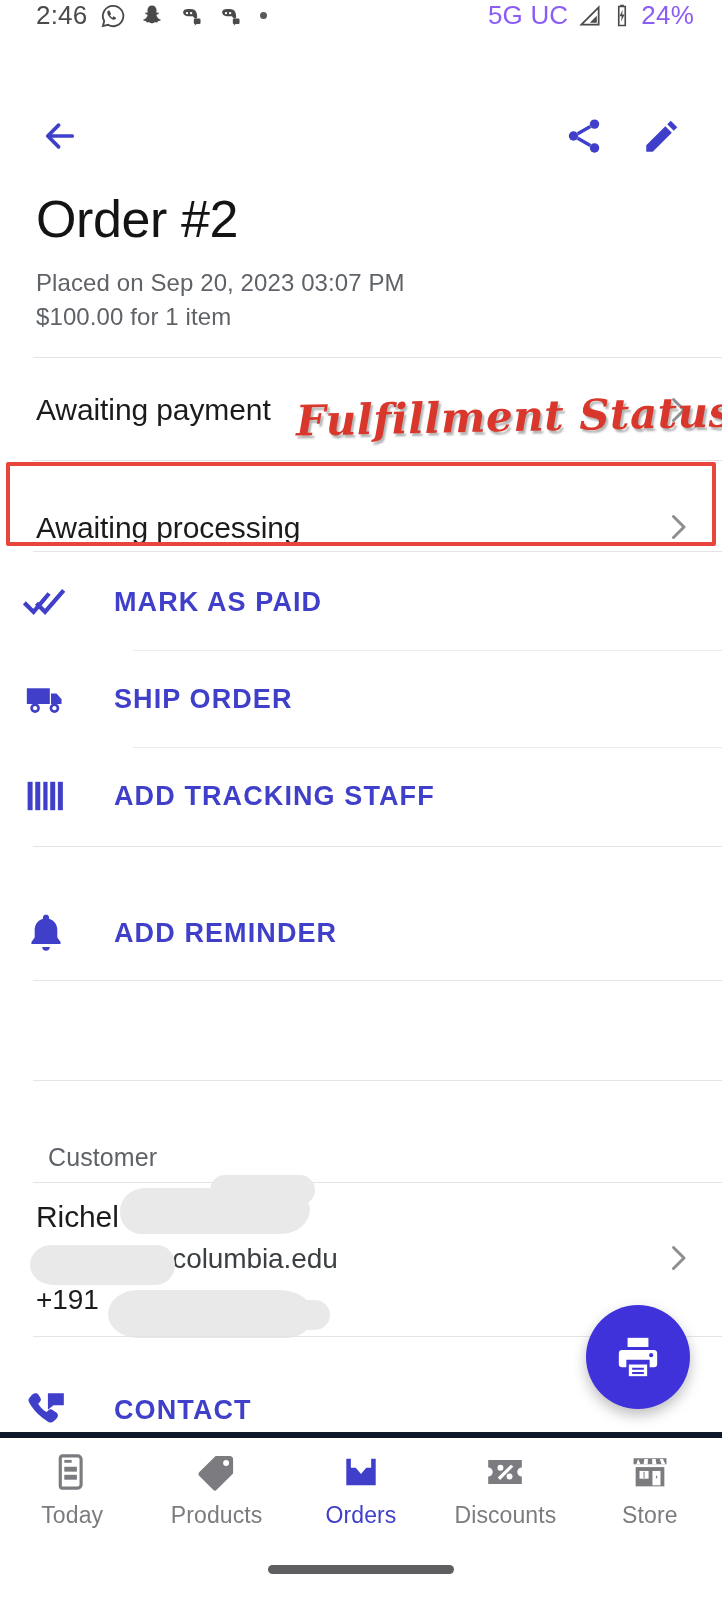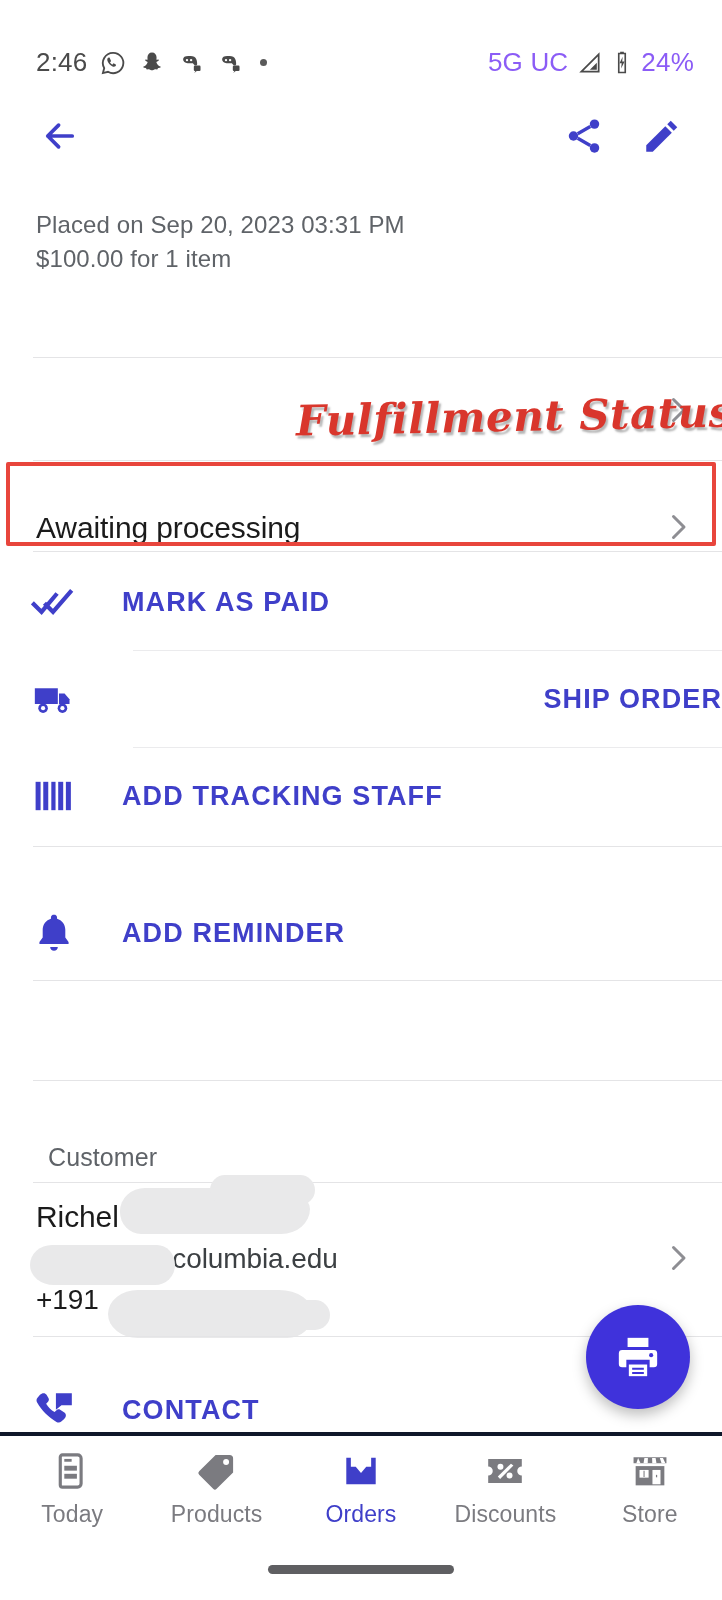--- a/index.html
+++ b/index.html
@@ -13,21 +13,21 @@
     position: relative;
     width: 722px; height: 1600px;
     background: #ffffff;
     overflow: hidden;
   }
 
   
   .statusbar {
     position: absolute; top: 0; left: 0;
     width: 722px; height: 78px;
-    display: flex; align-items: flex-end;
+    display: flex; align-items: flex-start;
     padding: 0 28px 0 36px;
     background: #ffffff;
   }
   .sb-left { display: flex; align-items: center; gap: 13px; flex: 1; }
   .sb-right { display: flex; align-items: center; gap: 9px; }
   .sb-time {
     font-size: 26px; color: #4a4a4a; letter-spacing: .2px;
     font-family: "Liberation Sans", sans-serif;
   }
   .sb-text {
@@ -107,21 +107,21 @@
     white-space: nowrap;
     text-shadow: 2px 3px 2px rgba(90,90,90,.45);
     transform: rotate(-1.2deg);
     pointer-events: none;
   }
 
   
   .actionrow {
     position: absolute; left: 0; width: 722px; height: 96px;
     display: flex; align-items: center;
-    padding-left: 24px;
+    padding-left: 16px;
     cursor: pointer;
   }
   .actionrow .ico {
     width: 60px; min-width: 60px; height: 60px;
     display: flex; align-items: center; justify-content: center;
   }
   .actionrow .atext {
     margin-left: 38px;
     font-size: 27px; font-weight: bold;
     color: #3f3fc9; letter-spacing: 1.1px;
@@ -161,21 +161,21 @@
     box-shadow: 0 6px 14px rgba(0,0,0,.26);
     cursor: pointer;
   }
 
   
   .bottomnav {
     position: absolute; left: 0; bottom: 58px;
     width: 722px; height: 110px;
     display: flex; align-items: center;
     background: #ffffff;
-    border-top: 4px solid #0f172a;
+    border-top: 6px solid #0f172a;
   }
   .navitem {
     flex: 1; height: 110px;
     display: flex; flex-direction: column;
     align-items: center; justify-content: center; gap: 9px;
     cursor: pointer;
   }
   .navitem .nlabel {
     font-size: 23px; color: #7b7b80; letter-spacing: .1px;
   }
@@ -256,29 +256,31 @@
     </div>
     <div class="iconbtn">
       <svg width="42" height="42" viewBox="0 0 24 24">
         <path fill="#3f3fc9" d="M3 17.3V21h3.7L17.6 10.1l-3.7-3.7L3 17.3z"></path>
         <path fill="#3f3fc9" d="M20.7 7l-3.7-3.7-2 2 3.7 3.7 2-2z"></path>
       </svg>
     </div>
   </div>
 
   <div class="titleblock">
+    <div class="order-title">Order #2</div>
     <div class="order-sub">
-      <div>Placed on Sep 20, 2023 03:31 PM</div>
+      <div>Placed on Sep 20, 2023 03:07 PM</div>
       <div>$100.00 for 1 item</div>
     </div>
   </div>
 
   <div class="div-full" style="top:357px;"></div>
 
   <div class="statusrow" style="top:369px;">
+    <span class="label">Awaiting payment</span>
     <span class="chev">
       <svg class="chev-svg" width="36" height="36" viewBox="0 0 24 24">
         <path fill="none" stroke="#8e8e93" stroke-width="2" stroke-linecap="round" stroke-linejoin="round" d="M9 5l7 7-7 7"></path>
       </svg>
     </span>
   </div>
 
   <div class="div-full" style="top:460px;"></div>
 
   <div class="statusrow" style="top:463px;align-items:flex-end;">
@@ -300,21 +302,21 @@
       <svg width="46" height="46" viewBox="0 0 24 24">
         <path fill="none" stroke="#3f3fc9" stroke-width="2.2" stroke-linecap="square" d="M1.5 13.2l4 4 7.4-8.8"></path>
         <path fill="none" stroke="#3f3fc9" stroke-width="2.2" stroke-linecap="square" d="M7.8 13.4l3.7 3.8 9-10.4"></path>
       </svg>
     </span>
     <span class="atext">MARK AS PAID</span>
   </div>
 
   <div class="div-inset" style="top:650px;"></div>
 
-  <div class="actionrow" style="top:651px;justify-content:space-between;">
+  <div class="actionrow" style="top:651px;">
     <span class="ico">
       <svg width="46" height="46" viewBox="0 0 24 24">
         <path fill="#3f3fc9" d="M2 6.4h12v8.2H2z"></path>
         <path fill="#3f3fc9" d="M14.6 9.1h2.9l2.6 3v2.5h-5.5z"></path>
         <circle fill="#3f3fc9" cx="6.3" cy="16.8" r="2.5"></circle>
         <circle fill="#3f3fc9" cx="16.4" cy="16.8" r="2.5"></circle>
         <circle fill="#ffffff" cx="6.3" cy="16.8" r="1.1"></circle>
         <circle fill="#ffffff" cx="16.4" cy="16.8" r="1.1"></circle>
       </svg>
     </span>

